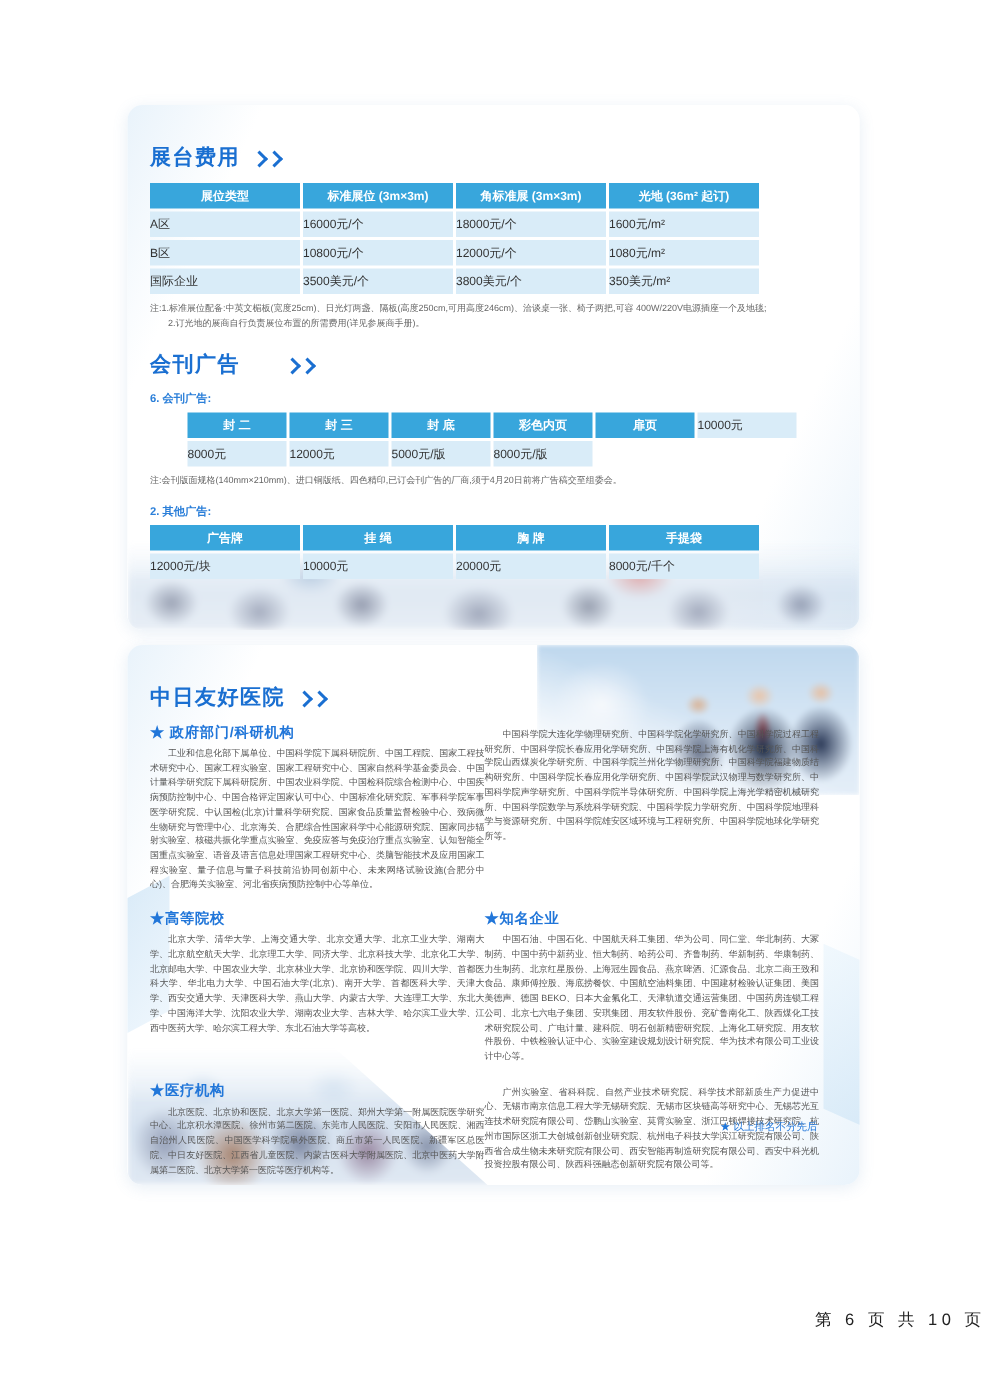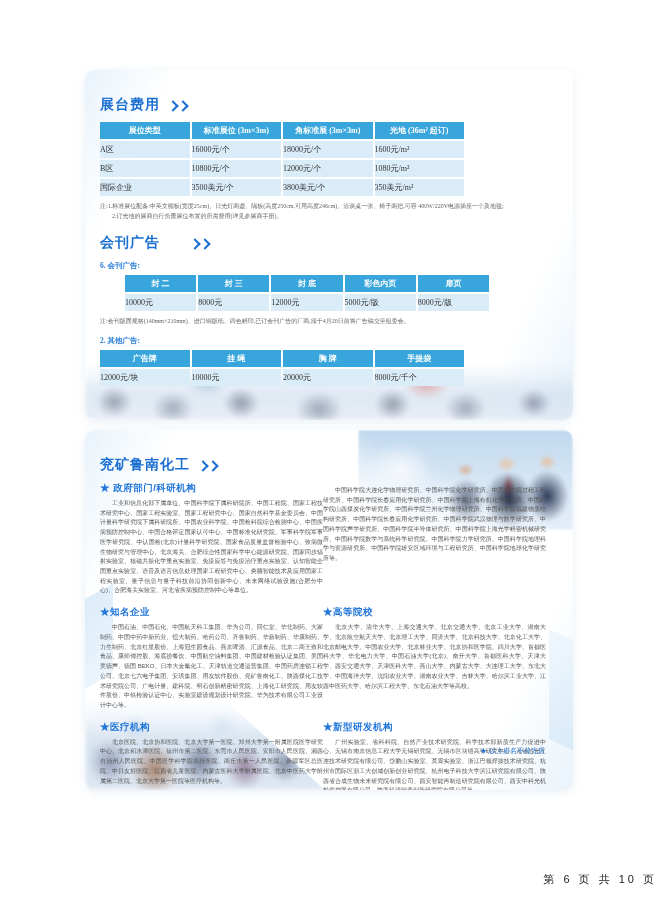--- a/index.html
+++ b/index.html
@@ -5,21 +5,21 @@
   html,body{margin:0;padding:0;}
   body{
     width:657px;height:916px;background:#ffffff;position:relative;
     font-family:"Liberation Sans",sans-serif;color:#333;overflow:hidden;
   }
   .card{
     position:absolute;left:85px;width:488px;border-radius:10px;overflow:hidden;
     background:linear-gradient(115deg,#e9f3fb 0%,#ffffff 14%,#ffffff 84%,#e9f3fb 100%);
     box-shadow:0 2px 10px rgba(90,140,190,0.14);
   }
-  .card1{top:70px;height:350px;font-family:Liberation Serif, serif;}
+  .card1{top:70px;height:350px;}
   .card2{top:430px;height:360px;}
 
   
   .photo{position:absolute;pointer-events:none;}
   .photo-tr1{
     top:0;right:0;width:180px;height:80px;
     background:
       radial-gradient(34px 26px at 14% 82%,#35425f 0%,transparent 70%),
       radial-gradient(26px 22px at 34% 90%,#222e4a 0%,transparent 70%),
       radial-gradient(30px 24px at 55% 86%,#47538 0%,transparent 70%),
@@ -86,23 +86,23 @@
   .deco-right{right:-20px;top:58%;width:44px;height:110px;background:linear-gradient(315deg,#cfe5f6,#eef7fd);transform:skewY(24deg);opacity:.8;}
 
   
   .content{position:relative;z-index:2;padding:26px 16px 0 15px;}
   .sec-head{display:flex;align-items:center;gap:9px;margin-bottom:8px;}
   .sec-title{font-size:14px;font-weight:bold;color:#1a6fd1;letter-spacing:1px;}
   .chevrons{display:inline-flex;gap:2px;margin-top:1px;}
   .chevrons i{display:inline-block;width:6px;height:6px;border-top:2.6px solid #1a6fd1;border-right:2.6px solid #1a6fd1;transform:rotate(45deg);}
 
   
-  .fee-table{display:grid;gap:2px;width:364px;}
+  .fee-table{display:grid;gap:2px;width:406px;}
   .cols4{grid-template-columns:repeat(4,1fr);}
-  .cols5{grid-template-columns:repeat(5,1fr);padding-left:25px;}
+  .cols5{grid-template-columns:repeat(6,1fr);padding-left:25px;}
   .fee-table .h{background:#38a6dc;color:#fff;font-size:8px;font-weight:bold;height:17px;line-height:17px;text-align:center;white-space:nowrap;overflow:hidden;}
   .fee-table .c{background:#d9ecf8;color:#333;font-size:8px;height:17px;line-height:17px;white-space:nowrap;overflow:hidden;}
   .note{font-size:6px;color:#666;line-height:1.7;margin-top:5px;}
   .note .ln2{padding-left:12px;}
   .sub-label{font-size:7.5px;font-weight:bold;color:#2b7fd9;margin:9px 0 4px 0;}
 
   
   .aud-grid{display:grid;grid-template-columns:1fr 1fr;column-gap:0;margin-top:4px;width:446px;}
   .aud-sec{margin-bottom:10px;}
   .aud-sec.tall{min-height:83px;}
@@ -201,49 +201,48 @@
 </div>
 
 <div class="card card2">
   <div class="photo photo-tr2"></div>
   <div class="photo photo-bl2"></div>
   <div class="deco deco-left"></div>
   <div class="deco deco-right"></div>
 
   <div class="content">
     <div class="sec-head">
-      <span class="sec-title">兖矿鲁南化工</span>
+      <span class="sec-title">中日友好医院</span>
       <span class="chevrons">
           <i></i>
           <i></i>
         </span>
     </div>
 
     <div class="aud-grid">
       <div class="aud-sec tall">
         <div class="aud-title">★ 政府部门/科研机构</div>
         <p class="aud-body">工业和信息化部下属单位、中国科学院下属科研院所、中国工程院、国家工程技术研究中心、国家工程实验室、国家工程研究中心、国家自然科学基金委员会、中国计量科学研究院下属科研院所、中国农业科学院、中国检科院综合检测中心、中国疾病预防控制中心、中国合格评定国家认可中心、中国标准化研究院、军事科学院军事医学研究院、中认国检(北京)计量科学研究院、国家食品质量监督检验中心、致病微生物研究与管理中心、北京海关、合肥综合性国家科学中心能源研究院、国家同步辐射实验室、核磁共振化学重点实验室、免疫应答与免疫治疗重点实验室、认知智能全国重点实验室、语音及语言信息处理国家工程研究中心、类脑智能技术及应用国家工程实验室、量子信息与量子科技前沿协同创新中心、未来网络试验设施(合肥分中心)、合肥海关实验室、河北省疾病预防控制中心等单位。</p>
       </div>
       <div class="aud-sec tall">
         <p class="aud-body">中国科学院大连化学物理研究所、中国科学院化学研究所、中国科学院过程工程研究所、中国科学院长春应用化学研究所、中国科学院上海有机化学研究所、中国科学院山西煤炭化学研究所、中国科学院兰州化学物理研究所、中国科学院福建物质结构研究所、中国科学院长春应用化学研究所、中国科学院武汉物理与数学研究所、中国科学院声学研究所、中国科学院半导体研究所、中国科学院上海光学精密机械研究所、中国科学院数学与系统科学研究院、中国科学院力学研究所、中国科学院地理科学与资源研究所、中国科学院雄安区域环境与工程研究所、中国科学院地球化学研究所等。</p>
       </div>
       <div class="aud-sec tall">
+        <div class="aud-title">★高等院校</div>
+        <p class="aud-body">北京大学、清华大学、上海交通大学、北京交通大学、北京工业大学、湖南大学、北京航空航天大学、北京理工大学、同济大学、北京科技大学、北京化工大学、北京邮电大学、中国农业大学、北京林业大学、北京协和医学院、四川大学、首都医科大学、华北电力大学、中国石油大学(北京)、南开大学、首都医科大学、天津大学、西安交通大学、天津医科大学、燕山大学、内蒙古大学、大连理工大学、东北大学、中国海洋大学、沈阳农业大学、湖南农业大学、吉林大学、哈尔滨工业大学、江西中医药大学、哈尔滨工程大学、东北石油大学等高校。</p>
+      </div>
+      <div class="aud-sec tall">
         <div class="aud-title">★知名企业</div>
         <p class="aud-body">中国石油、中国石化、中国航天科工集团、华为公司、同仁堂、华北制药、大冢制药、中国中药中新药业、恒大制药、哈药公司、齐鲁制药、华新制药、华康制药、力生制药、北京红星股份、上海冠生园食品、燕京啤酒、汇源食品、北京二商王致和食品、康师傅控股、海底捞餐饮、中国航空油料集团、中国建材检验认证集团、美国美德声、德国 BEKO、日本大金氟化工、天津轨道交通运营集团、中国药房连锁工程公司、北京七六电子集团、安琪集团、用友软件股份、兖矿鲁南化工、陕西煤化工技术研究院公司、广电计量、建科院、明石创新精密研究院、上海化工研究院、用友软件股份、中铁检验认证中心、实验室建设规划设计研究院、华为技术有限公司工业设计中心等。</p>
-      </div>
-      <div class="aud-sec tall">
-        <div class="aud-title">★高等院校</div>
-        <p class="aud-body">北京大学、清华大学、上海交通大学、北京交通大学、北京工业大学、湖南大学、北京航空航天大学、北京理工大学、同济大学、北京科技大学、北京化工大学、北京邮电大学、中国农业大学、北京林业大学、北京协和医学院、四川大学、首都医科大学、华北电力大学、中国石油大学(北京)、南开大学、首都医科大学、天津大学、西安交通大学、天津医科大学、燕山大学、内蒙古大学、大连理工大学、东北大学、中国海洋大学、沈阳农业大学、湖南农业大学、吉林大学、哈尔滨工业大学、江西中医药大学、哈尔滨工程大学、东北石油大学等高校。</p>
       </div>
       <div class="aud-sec">
         <div class="aud-title">★医疗机构</div>
         <p class="aud-body">北京医院、北京协和医院、北京大学第一医院、郑州大学第一附属医院医学研究中心、北京积水潭医院、徐州市第二医院、东莞市人民医院、安阳市人民医院、湘西自治州人民医院、中国医学科学院阜外医院、商丘市第一人民医院、新疆军区总医院、中日友好医院、江西省儿童医院、内蒙古医科大学附属医院、北京中医药大学附属第二医院、北京大学第一医院等医疗机构等。</p>
       </div>
       <div class="aud-sec">
-        <div class="aud-title">★新型研发机构</div>
         <p class="aud-body">广州实验室、省科科院、自然产业技术研究院、科学技术部新质生产力促进中心、无锡市南京信息工程大学无锡研究院、无锡市区块链高等研究中心、无锡芯光互连技术研究院有限公司、岱鹏山实验室、莫霄实验室、浙江巴顿焊接技术研究院、杭州市国际区浙工大创城创新创业研究院、杭州电子科技大学滨江研究院有限公司、陕西省合成生物未来研究院有限公司、西安智能再制造研究院有限公司、西安中科光机投资控股有限公司、陕西科强融态创新研究院有限公司等。</p>
       </div>
     </div>
   </div>
 
   <div class="disclaimer">★ 以上排名不分先后</div>
 </div>
 
 <div class="page-footer">第 6 页 共 10 页</div>
 

